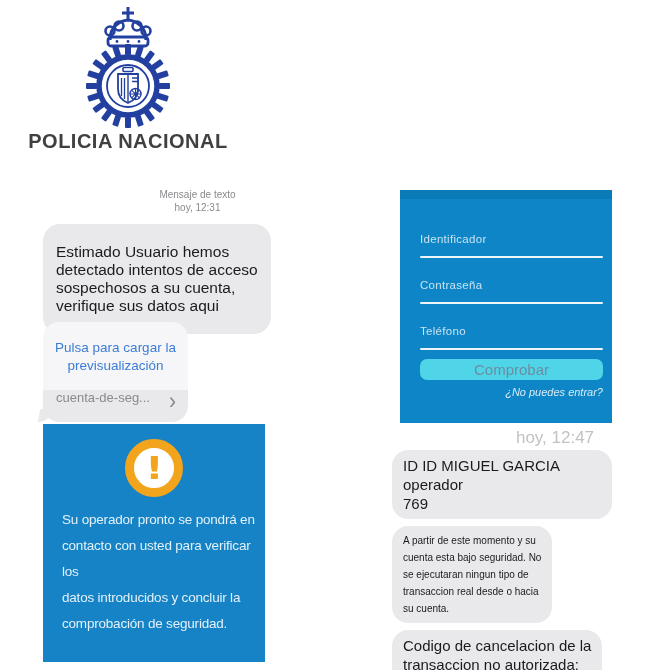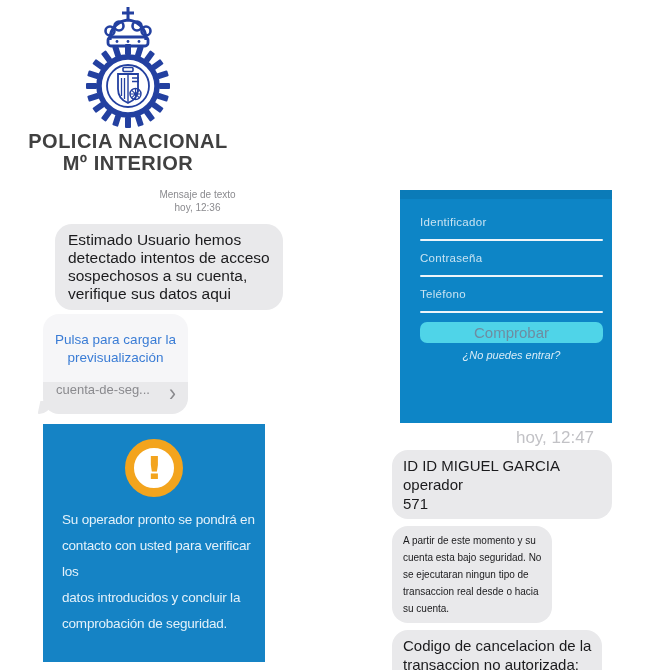--- a/index.html
+++ b/index.html
@@ -8,23 +8,23 @@
 
   
   .crest { position:absolute; left:84px; top:6px; width:88px; height:122px; }
   .brand { position:absolute; left:18px; top:130px; width:220px; text-align:center;
            font-weight:bold; font-size:20px; line-height:22px; color:#404040; letter-spacing:.5px; }
 
   
   .sms-header { position:absolute; left:85px; top:189px; width:225px; text-align:center;
                 font-size:10px; line-height:12.5px; color:#8A8A8E; }
   .bubble { background:#E9E9EB; color:#1B1B1D; border-radius:17px; white-space:pre-line; }
-  .bubble-left-1 { position:absolute; left:43px; top:224px; padding:7px 13px;
-                   font-size:15.5px; line-height:18px;margin-left:12px; }
-  .preview-bubble { position:absolute; left:43px; top:314px; width:145px; border-radius:16px; overflow:visible; }
+  .bubble-left-1 { position:absolute; left:43px; top:224px; padding:19px 13px;
+                   font-size:15.5px; line-height:18px; }
+  .preview-bubble { position:absolute; left:43px; top:322px; width:145px; border-radius:16px; overflow:visible; }
   .preview-top { background:#F6F6F8; border-radius:16px 16px 0 0; padding:17px 8px 15px 8px;
                  text-align:center; color:#3A7CD5; font-size:13.5px; line-height:18px; white-space:pre-line; }
   .preview-footer { position:relative; background:#E9E9EB; border-radius:0 0 16px 16px; height:32px;
                     display:flex; align-items:flex-start; justify-content:space-between; padding:0 12px 9px 13px;
                     color:#8A8A8E; font-size:13px; }
   .preview-tail { position:absolute; left:-4px; bottom:0; width:12px; height:13px;
                   background:#E9E9EB; border-radius:0 0 14px 2px; transform:skewX(-12deg); }
   .chev { color:#8A8A8E; font-size:21px; line-height:21px; font-weight:400; transform:scaleY(1.15); }
 
   
@@ -34,27 +34,27 @@
                 display:flex; align-items:center; justify-content:center; }
   .alert-icon span { color:#F3A41D; font-weight:900; font-size:32px; line-height:32px;
                      font-family:"DejaVu Sans", sans-serif; transform:scaleX(1.25); }
   .alert-text { margin:10px 4px 0 19px; color:#E3F1FA; font-size:13.5px; line-height:26px;
                 letter-spacing:-0.2px; white-space:pre-line; }
 
   
   .login-panel { position:absolute; left:400px; top:190px; width:212px; height:233px; background:#0D85C6; }
   .login-panel::before { content:""; display:block; height:9px; background:rgba(0,40,70,0.10); }
   .login-inner { padding:0 9px 0 20px; }
-  .f-label { display:block; margin-top:11px; font-size:11.5px; color:#C8E3F2; letter-spacing:.3px; }
-  .f-label.first { margin-top:17px; }
+  .f-label { display:block; margin-top:21px; font-size:11.5px; color:#C8E3F2; letter-spacing:.3px; }
+  .f-label.first { margin-top:34px; }
   .f-line { height:2px; background:#EDF5FA; border-radius:1px; margin-top:11px; }
   .login-btn { margin-top:9px; height:21px; background:#4FD4E8; border:none; border-radius:7px;
                width:100%; color:#6E8DA2; font-size:15px; font-family:"Liberation Sans", sans-serif;
                display:flex; align-items:center; justify-content:center; cursor:pointer; }
-  .login-link { margin-top:6px; text-align:center; font-style:italic; font-size:11px; color:#D8ECF7; }
+  .login-link { margin-top:6px; text-align:right; font-style:italic; font-size:11px; color:#D8ECF7; }
 
   
   .r-timestamp { position:absolute; left:500px; top:428px; width:110px; text-align:center;
                  font-size:17px; color:#C2C2C6; filter:blur(0.4px); }
   .r-msgs { position:absolute; left:392px; top:450px; width:220px; }
   .r-msgs .bubble { display:block; width:fit-content; margin-bottom:7px; padding:6px 11px;
                     font-size:15px; line-height:19px; border-radius:16px; }
   .r-msgs .bubble.m2 { line-height:17px; font-size:10px; }
   .r-msgs .bubble.m3 { line-height:19px; font-size:15px; }
 </style>
@@ -151,26 +151,25 @@
     <path d="M34,68 v15 q0,10 10,14 q10,-4 10,-14 v-15 z" stroke-width="1.8"></path>
     <path d="M44,68 V97" stroke-width="1.4"></path>
     <path d="M37.5,72 V90 M40.5,72 V93" stroke-width="1.3"></path>
     <circle cx="51.5" cy="88" r="5.5" stroke-width="1.4"></circle>
     <path d="M46,88 H57 M51.5,82.5 V93.5 M47.8,84.3 L55.2,91.7 M55.2,84.3 L47.8,91.7" stroke-width="1.1"></path>
     <path d="M48,72 h7 M48,75.5 h7" stroke-width="1.3"></path>
   </svg>
 
   <div class="brand">
     <div>POLICIA NACIONAL</div>
-    <div>Mº INTERIOR</div>
   </div>
 
   <div class="sms-header">
     <div>Mensaje de texto</div>
-    <div>hoy, 12:36</div>
+    <div>hoy, 12:31</div>
   </div>
 
   <div class="bubble bubble-left-1">Estimado Usuario hemos
 detectado intentos de acceso
 sospechosos a su cuenta,
 verifique sus datos aqui</div>
 
   <div class="preview-bubble">
     <div class="preview-top">Pulsa para cargar la
 previsualización</div>
@@ -207,21 +206,21 @@
       </div>
       <div class="login-btn">Comprobar</div>
       <div class="login-link">¿No puedes entrar?</div>
     </div>
   </div>
 
   <div class="r-timestamp">hoy, 12:47</div>
 
   <div class="r-msgs">
     <div class="bubble m1">ID ID MIGUEL GARCIA operador
-571</div>
+769</div>
     <div class="bubble m2">A partir de este momento y su
 cuenta esta bajo seguridad. No
 se ejecutaran ningun tipo de
 transaccion real desde o hacia
 su cuenta.</div>
     <div class="bubble m3">Codigo de cancelacion de la
 transaccion no autorizada:
 3L532</div>
   </div>
 

